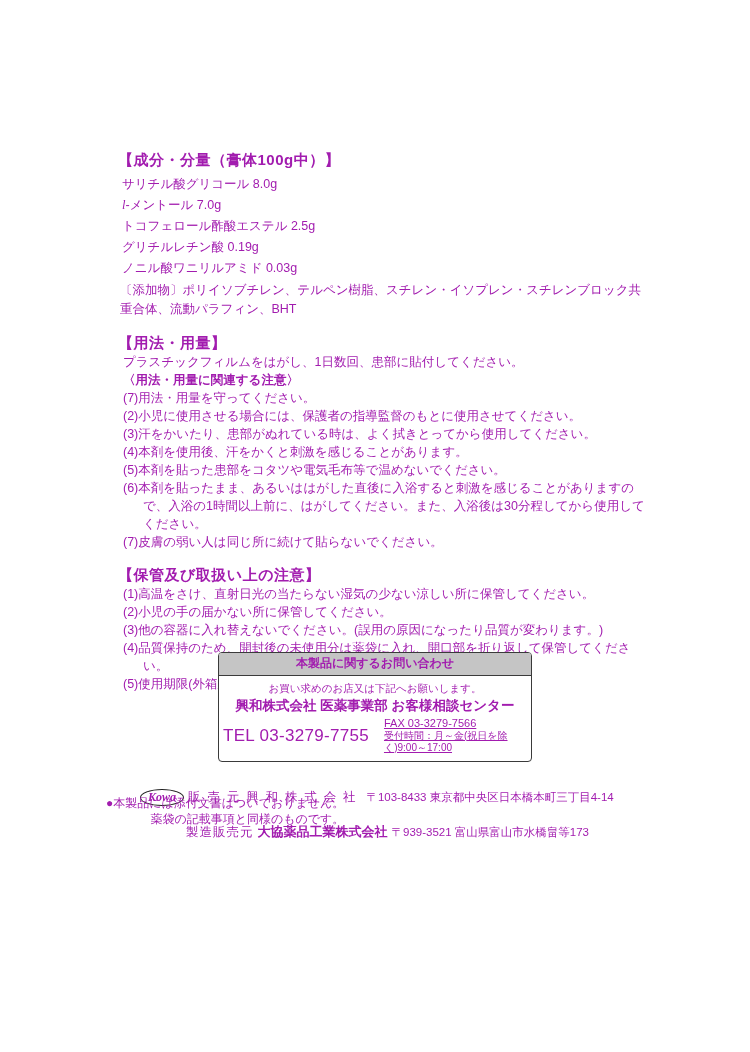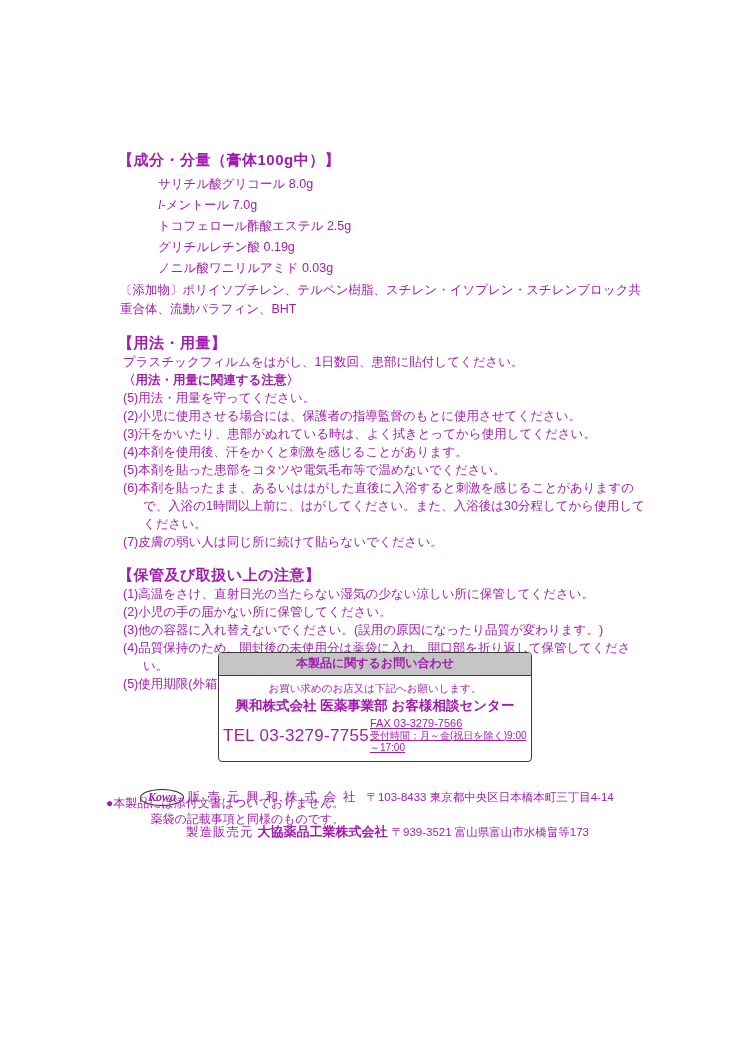--- a/index.html
+++ b/index.html
@@ -19,21 +19,21 @@
     line-height:18px;
   }
   h2.sec{
     font-size:15px;
     font-weight:bold;
     margin:0;
     line-height:20px;
     letter-spacing:0.5px;
   }
   .ing-list{margin:4px 0 0 4px;padding:0;list-style:none;}
-  .ing-list li{line-height:21px;margin-left:36px;}
+  .ing-list li{line-height:21px;}
   .ing-list li.menthol::first-letter{
     font-style:italic;
     font-family:"Liberation Serif","DejaVu Serif",serif;
   }
   .additives{margin:2px 0 0 2px;line-height:19px;}
   .sec-gap{margin-top:14px;}
   .body-indent{margin-left:5px;}
   .subhead{font-weight:bold;line-height:18px;}
   ol.plain{margin:0;padding:0;list-style:none;}
   ol.plain li{
@@ -59,21 +59,21 @@
     font-weight:bold;
     padding:2px 0 3px 0;
   }
   .contact-box .box-body{padding:5px 4px 6px 4px;text-align:center;}
   .contact-box .buy-note{font-size:10.5px;line-height:14px;}
   .contact-box .center-name{font-size:13.5px;font-weight:bold;line-height:18px;margin-top:2px;}
   .tel-row{
     display:flex;
     justify-content:center;
     align-items:center;
-    gap:1px;
+    gap:15px;
     margin-top:2px;
   }
   .tel-main{font-size:17px;letter-spacing:0.3px;white-space:nowrap;}
   .tel-sub{text-align:left;line-height:12.5px;text-decoration:underline;}
   .tel-sub .fax{font-size:11px;display:block;}
   .tel-sub .hours{font-size:10px;display:block;}
   .companies{
     position:absolute;
     left:140px;top:788px;
     font-size:12.5px;
@@ -125,21 +125,21 @@
       </ul>
       <p class="additives">〔添加物〕ポリイソブチレン、テルペン樹脂、スチレン・イソプレン・スチレンブロック共重合体、流動パラフィン、BHT</p>
     </section>
 
     <section class="sec-gap">
       <h2 class="sec">【用法・用量】</h2>
       <div class="body-indent">
         <div>プラスチックフィルムをはがし、1日数回、患部に貼付してください。</div>
         <div class="subhead">〈用法・用量に関連する注意〉</div>
         <ol class="plain">
-          <li>(5)用法・用量を守ってください。</li>
+          <li>(7)用法・用量を守ってください。</li>
           <li>(2)小児に使用させる場合には、保護者の指導監督のもとに使用させてください。</li>
           <li>(3)汗をかいたり、患部がぬれている時は、よく拭きとってから使用してください。</li>
           <li>(4)本剤を使用後、汗をかくと刺激を感じることがあります。</li>
           <li>(5)本剤を貼った患部をコタツや電気毛布等で温めないでください。</li>
           <li>(6)本剤を貼ったまま、あるいははがした直後に入浴すると刺激を感じることがありますので、入浴の1時間以上前に、はがしてください。また、入浴後は30分程してから使用してください。</li>
           <li>(7)皮膚の弱い人は同じ所に続けて貼らないでください。</li>
         </ol>
       </div>
     </section>
 

